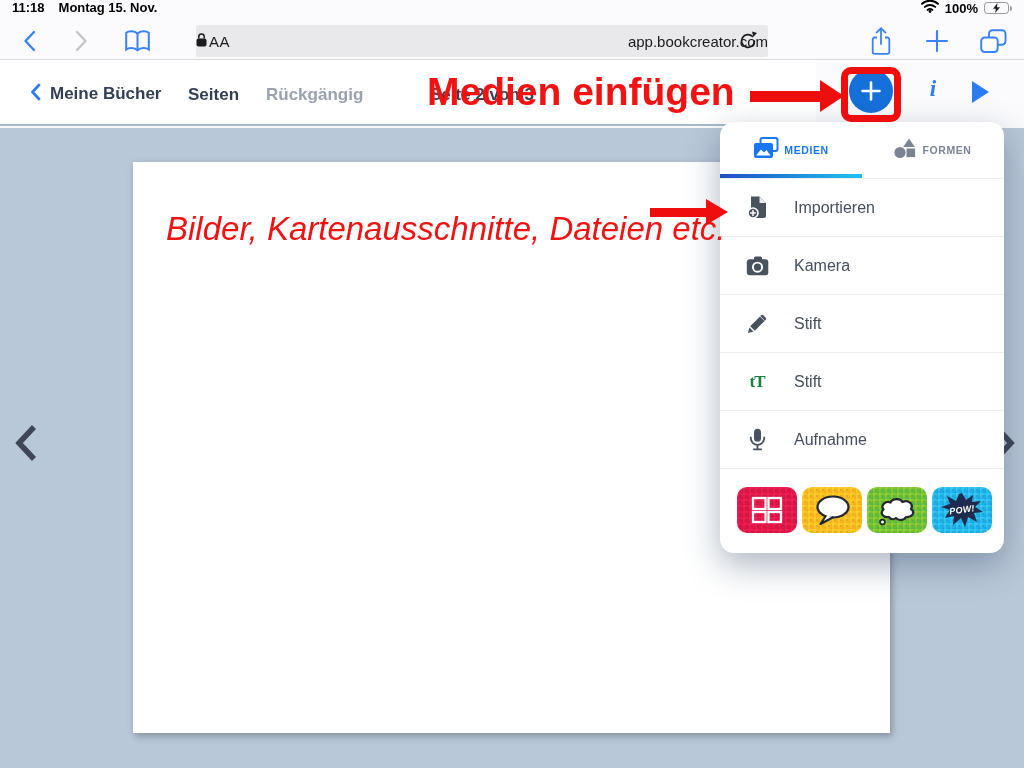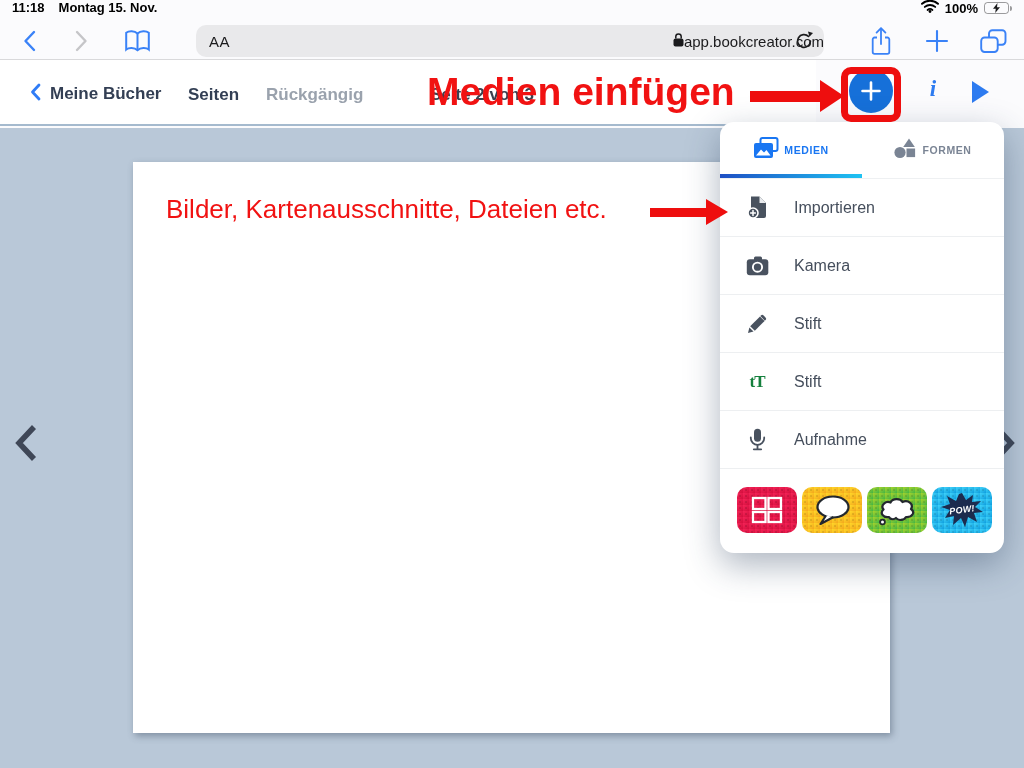--- a/index.html
+++ b/index.html
@@ -16,24 +16,24 @@
   .battery { position:relative; display:flex; align-items:center; }
   .battery-body { width:25px; height:12px; border:1px solid rgba(0,0,0,.38); border-radius:3.5px; padding:1px; }
   .battery-fill { width:100%; height:100%; background:#32d158; border-radius:2px; }
   .battery-nub { width:2px; height:5px; background:rgba(0,0,0,.38); border-radius:0 2px 2px 0; margin-left:1px; }
   .battery svg { position:absolute; left:8px; top:1px; }
 
   
   .navbar { position:absolute; left:0; top:22px; width:1024px; height:38px;
     background:#fbfbfd; border-bottom:1px solid #d9d9db; }
   .nav-icon { position:absolute; top:0; height:38px; display:flex; align-items:center; justify-content:center; width:34px; }
-  .urlbar { position:absolute; left:196px; top:3px; width:628px; height:32px;
-    background:#e9e9eb; border-radius:10px; display:flex; align-items:center; }
+  .urlbar { position:absolute; left:196px; top:3px; width:572px; height:32px;
+    background:#e9e9eb; border-radius:2px; display:flex; align-items:center; }
   .urlbar .reader { position:absolute; left:13px; font-size:15px; color:#1b1b1d; letter-spacing:.5px; }
-  .urlbar .center { flex:1; display:flex; align-items:center; justify-content:flex-end; gap:0;
+  .urlbar .center { flex:1; display:flex; align-items:center; justify-content:space-between; gap:0;
     font-size:15px; color:#1b1b1d; }
   .urlbar .reload { position:absolute; right:10px; top:6px; }
 
   
   .apptoolbar { position:absolute; left:0; top:60px; width:816px; height:66px;
     background:#fff; border-bottom:2px solid #a5bace; }
   .apptoolbar .back-group { position:absolute; left:30px; top:23px; display:flex; align-items:center; gap:9px; }
   .tb-label { font-size:17px; font-weight:700; color:#333f54; }
   .tb-label.dim { color:#9aa2ad; }
   .page-indicator { position:absolute; left:430px; top:25px; font-size:17px; font-weight:700; color:#3a4150; z-index:2; }
@@ -75,21 +75,21 @@
   .sticker.panels  { background-color:#e51043; background-image:radial-gradient(rgba(0,0,0,.12) 1px, transparent 1.4px), linear-gradient(135deg,#f52458,#d30e3d); }
   .sticker.speech  { background-color:#ffc713; background-image:radial-gradient(rgba(0,0,0,.10) 1px, transparent 1.4px), linear-gradient(135deg,#ffd829,#f3a71d); }
   .sticker.thought { background-color:#65bd2f; background-image:radial-gradient(rgba(0,0,0,.10) 1px, transparent 1.4px), linear-gradient(135deg,#a8d32b,#43b545); }
   .sticker.pow     { background-color:#1ab5ef; background-image:radial-gradient(rgba(0,0,0,.10) 1px, transparent 1.4px), linear-gradient(135deg,#40d3fa,#0f9ede); }
   .pow-text { position:absolute; left:50%; top:50%; transform:translate(-50%,-52%) rotate(-8deg);
     font-size:9px; font-weight:800; font-style:italic; color:#fff; letter-spacing:.3px; }
 
   
   .annotation { position:absolute; color:#f11212; z-index:50; }
   .anno-heading { left:427px; top:70px; font-size:39px; font-weight:700; white-space:nowrap; }
-  .anno-note { left:166px; top:194px; font-size:26px; white-space:nowrap; }
+  .anno-note { left:166px; top:210px; font-size:33px; white-space:nowrap;font-style:italic; }
   .anno-arrow { position:absolute; z-index:50; display:flex; align-items:center; }
   .arrow-bar { background:#ee0e0e; }
   .arrow-head { width:0; height:0; }
   .arrow1 { left:750px; top:80px; }
   .arrow1 .arrow-bar { width:70px; height:11px; }
   .arrow1 .arrow-head { border-left:24px solid #ee0e0e; border-top:16px solid transparent; border-bottom:16px solid transparent; }
   .arrow2 { left:650px; top:199px; }
   .arrow2 .arrow-bar { width:56px; height:9px; }
   .arrow2 .arrow-head { border-left:22px solid #ee0e0e; border-top:13px solid transparent; border-bottom:13px solid transparent; }
   .anno-rect { position:absolute; left:841px; top:67px; width:60px; height:55px;

